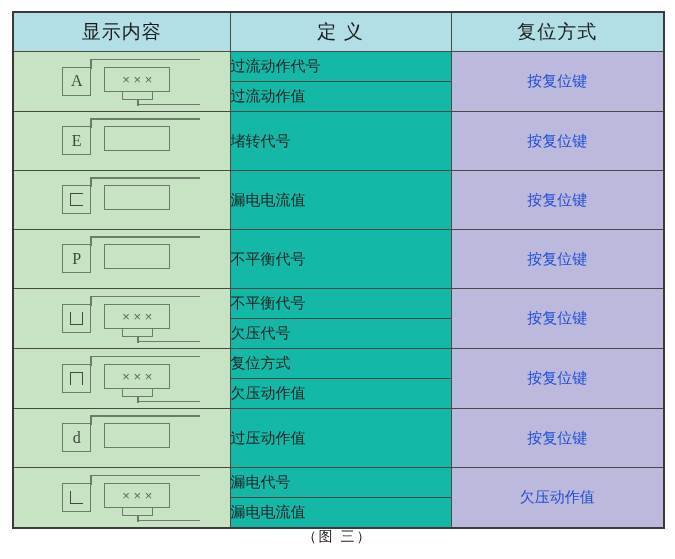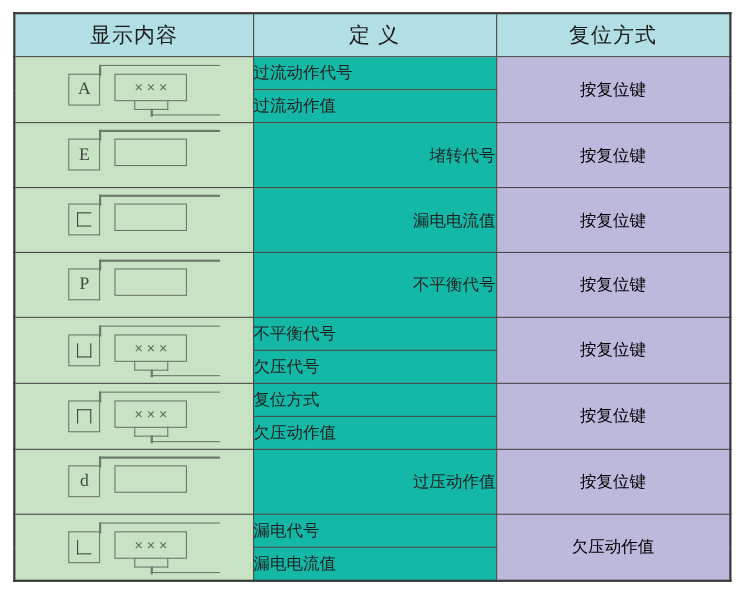--- a/index.html
+++ b/index.html
@@ -58,25 +58,25 @@
   }
   .cell-def {
     background: #14b8a6;
     height: 29px;
     font-size: 15px;
     color: #1f1f1f;
     padding-left: 18px;
     vertical-align: middle;
     text-align: left;
   }
-  .cell-def.tall { height: 58px; text-align: right; }
+  .cell-def.tall { height: 58px; }
   .cell-reset {
     background: #bcb9dd;
     font-size: 15px;
-    color: #000000;
+    color: #1d4ed8;
     text-align: center;
     vertical-align: middle;
   }
 
   
   .glyph {
     position: relative;
     width: 175px;
     height: 50px;
     margin: 4px auto;
@@ -356,14 +356,15 @@
           <td class="cell-reset" rowspan="2">欠压动作值</td>
         </tr>
         <tr>
           <td class="cell-def">漏电电流值</td>
         </tr>
 
       </tbody>
     </table>
   </div>
 
+  <div class="caption">（图 三）</div>
 
 </div>
 
 </body></html>

